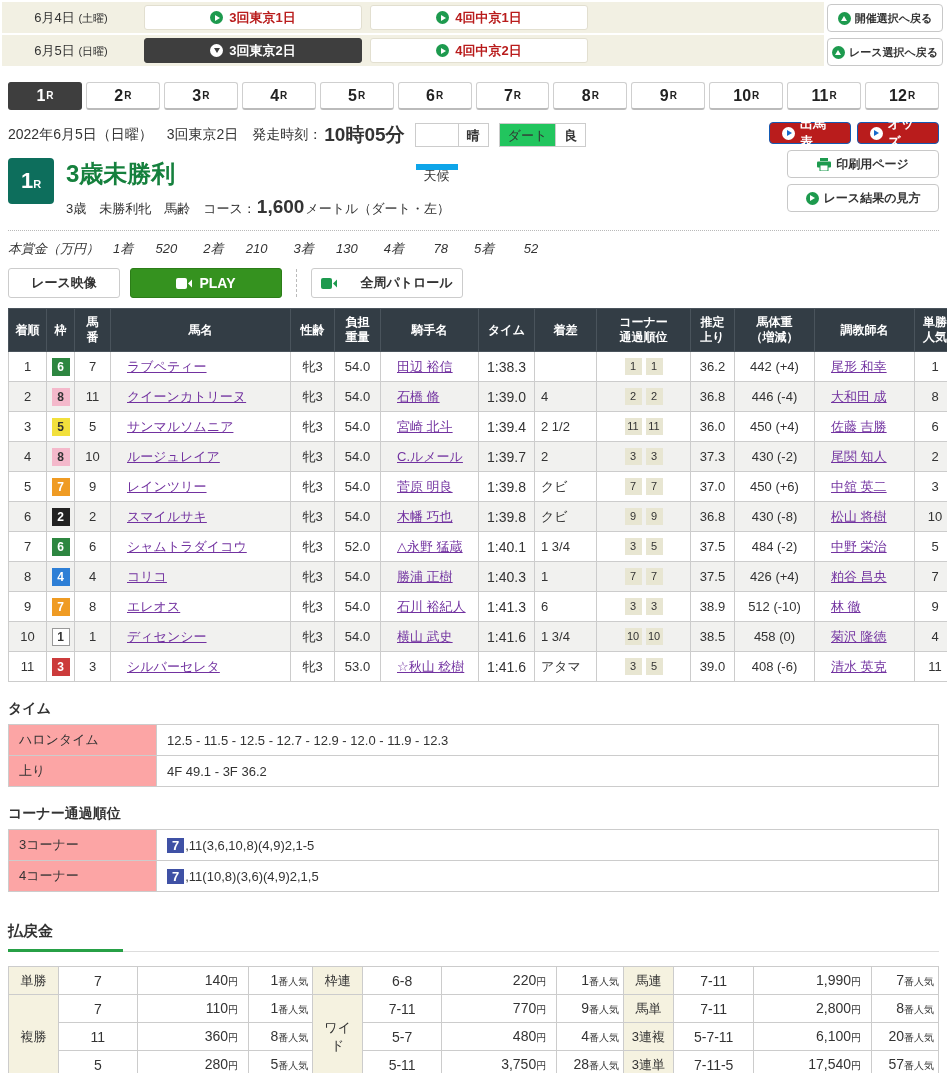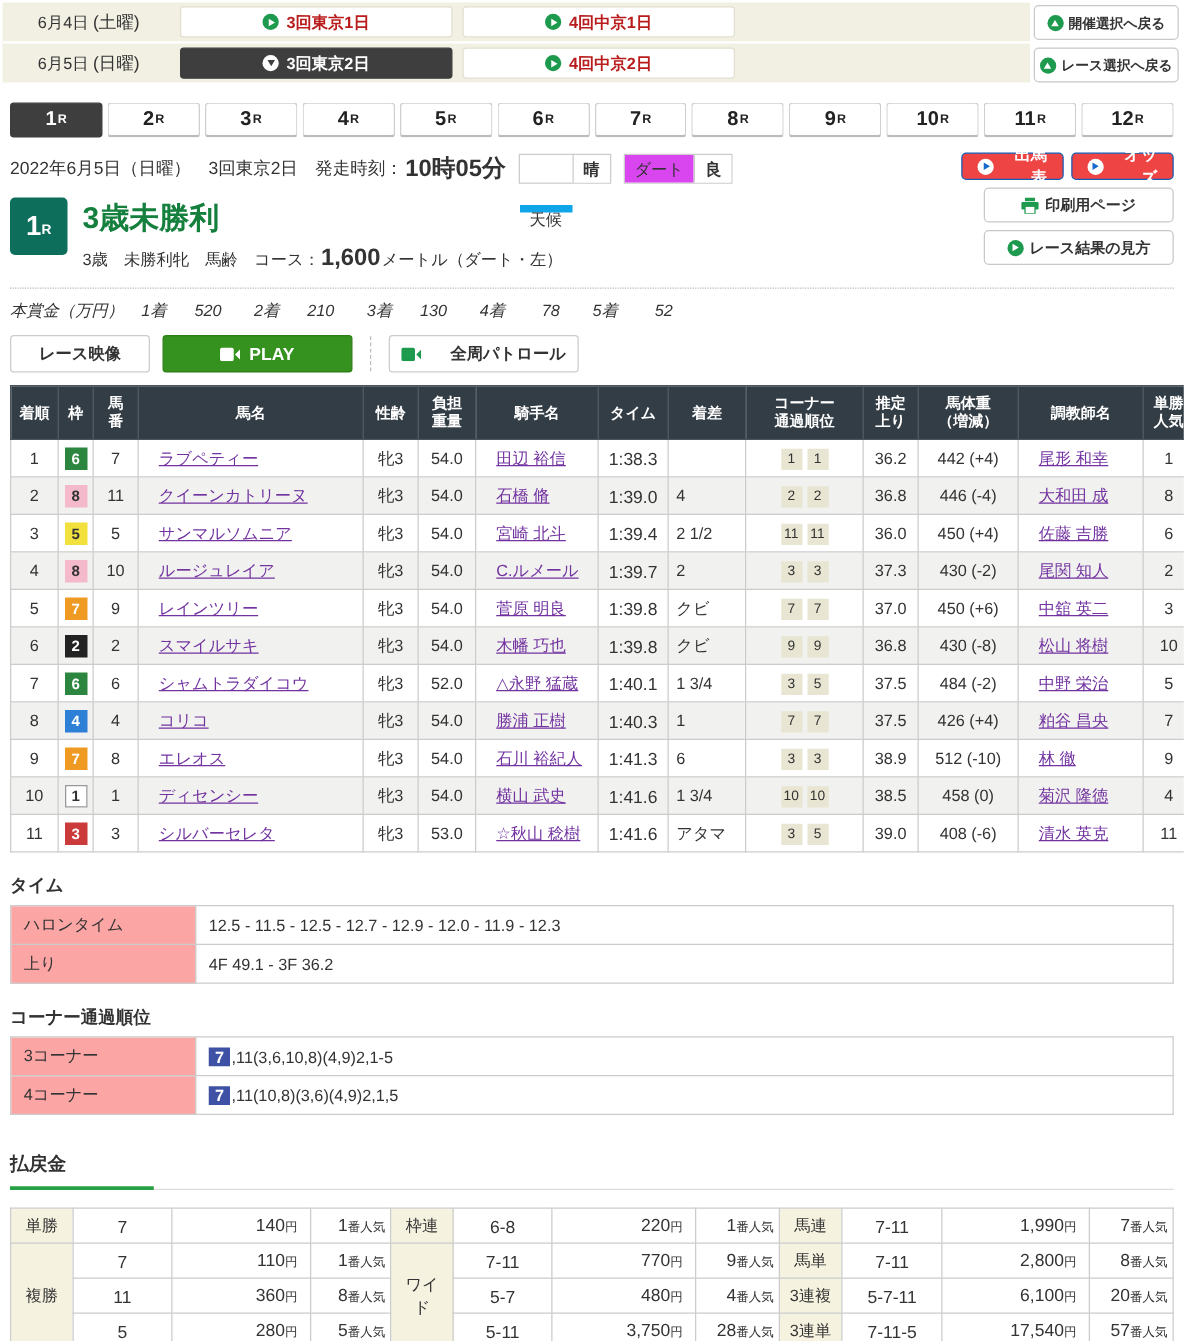--- a/index.html
+++ b/index.html
@@ -6,21 +6,21 @@
   body {
     width:947px; height:1073px; background:#fff;
     font-family:"Liberation Sans","DejaVu Sans",sans-serif;
     color:#333; font-size:13px; overflow:hidden;
   }
   
   .topnav { display:flex; align-items:flex-start; padding:2px 2px 0 2px; }
   .topnav-left { width:822px; }
   .nav-row { display:flex; align-items:center; background:#f2f0e3; border-bottom:2px solid #fff; height:33px; padding:0 4px; }
   .nav-date { width:130px; text-align:center; font-size:13px; color:#333; }
-  .nav-date .dow { font-size:14px; }
+  .nav-date .dow { font-size:11px; }
   .nav-btn { width:218px; height:25px; margin-left:8px; background:#fff; border:1px solid #e2dfd0; border-radius:3px;
     display:flex; align-items:center; justify-content:center; gap:6px; font-size:13px; font-weight:bold; color:#b91c1c; cursor:pointer; }
   .nav-btn.active { background:#3e3e3e; border-color:#3e3e3e; color:#fff; }
   .topnav-right { margin-left:auto; display:flex; flex-direction:column; gap:6px; padding:2px 2px 0 0; }
   .back-btn { width:116px; height:28px; background:#fff; border:1px solid #c8c8c8; border-radius:4px;
     display:flex; align-items:center; justify-content:center; gap:4px; font-size:11px; font-weight:bold; color:#333; cursor:pointer; }
   
   .circ { width:13px; height:13px; border-radius:50%; display:inline-flex; align-items:center; justify-content:center; flex:0 0 auto; }
   .circ.green { background:#1d9a4e; }
   .circ.white { background:#fff; }
@@ -37,33 +37,33 @@
   .tab.active { background:#3e3e3e; border-color:#3e3e3e; color:#fff; }
   
   .race-head { display:flex; padding:12px 8px 0 8px; }
   .race-head-left { flex:1; }
   .info-line { display:flex; align-items:center; font-size:14px; }
   .info-line .time { font-size:19px; font-weight:bold; margin-left:2px; }
   .badge { display:inline-flex; border:1px solid #ccc; margin-left:10px; font-size:13px; height:24px; }
   .badge .k { padding:3px 8px; }
   .badge .v { background:#fff; padding:3px 8px; font-weight:bold; border-left:1px solid #ccc; }
   .badge.weather .k { background:#0ea5e9;margin-top:40px; }
-  .badge.track .k { background:#d946ef;font-family:Liberation Mono, monospace; }
+  .badge.track .k { background:#22c55e;font-family:Liberation Mono, monospace; }
   .title-block { display:flex; margin-top:10px; }
   .rno-badge { width:46px; height:46px; background:#0d6e5c; border-radius:4px; color:#fff;
     display:flex; align-items:center; justify-content:center; font-weight:bold; font-size:22px; flex:0 0 auto; }
   .rno-badge .r { font-size:11px; margin-top:6px; }
   .title-txt { margin-left:12px; }
   .title-txt h1 { font-size:24px; font-weight:bold; color:#15803d; }
   .title-cond { margin-top:6px; font-size:13px; color:#333; display:flex; align-items:baseline; flex-wrap:wrap; }
   .title-cond .dist { font-size:19px; font-weight:bold; margin:0 1px; }
   .race-head-right { width:170px; display:flex; flex-direction:column; gap:6px; align-items:flex-end; }
   .btn-row { display:flex; gap:6px; }
-  .blue-btn { height:22px; background:#ef4444; border:1px solid #135bb4; border-radius:4px; color:#fff; font-weight:bold; font-size:13px;
-    display:flex; align-items:center; justify-content:center; gap:5px; padding:0 12px; cursor:pointer;text-align:right; }
+  .blue-btn { height:22px; background:#b91c1c; border:1px solid #135bb4; border-radius:4px; color:#fff; font-weight:bold; font-size:13px;
+    display:flex; align-items:center; justify-content:center; gap:5px; padding:0 12px; cursor:pointer; }
   .white-btn { width:152px; height:28px; background:#fff; border:1px solid #c8c8c8; border-radius:4px; color:#333; font-size:12px; font-weight:bold;
     display:flex; align-items:center; justify-content:center; gap:5px; cursor:pointer; }
   
   .prize { margin:12px 8px 0 8px; border-top:1px dotted #b9b9b9; padding-top:9px; font-size:13px; display:flex; gap:0; align-items:baseline;font-style:italic; }
   .prize .pl { margin-right:14px; }
   .prize .pp { margin-right:10px; }
   .prize .pv { margin-right:26px; min-width:34px; display:inline-block; text-align:right; }
   
   .video-row { display:flex; align-items:center; gap:10px; margin:10px 8px 0 8px; }
   .label-btn { width:112px; height:30px; background:#fff; border:1px solid #ccc; border-radius:3px;

